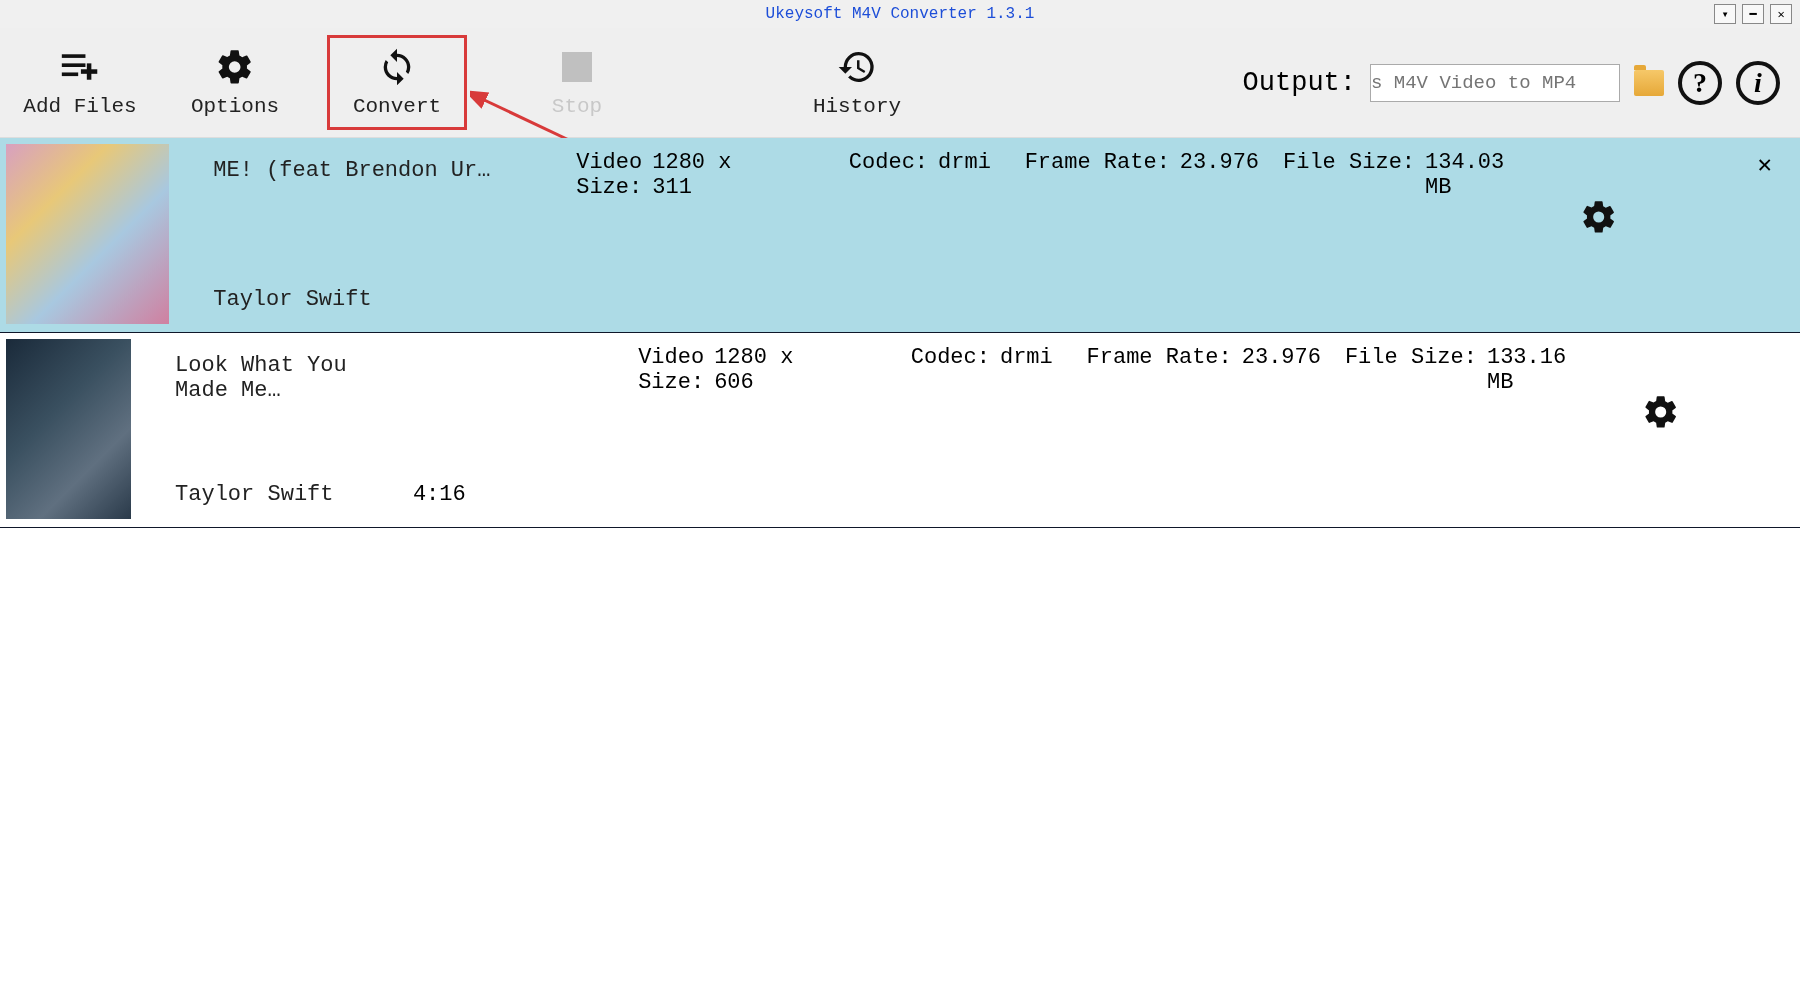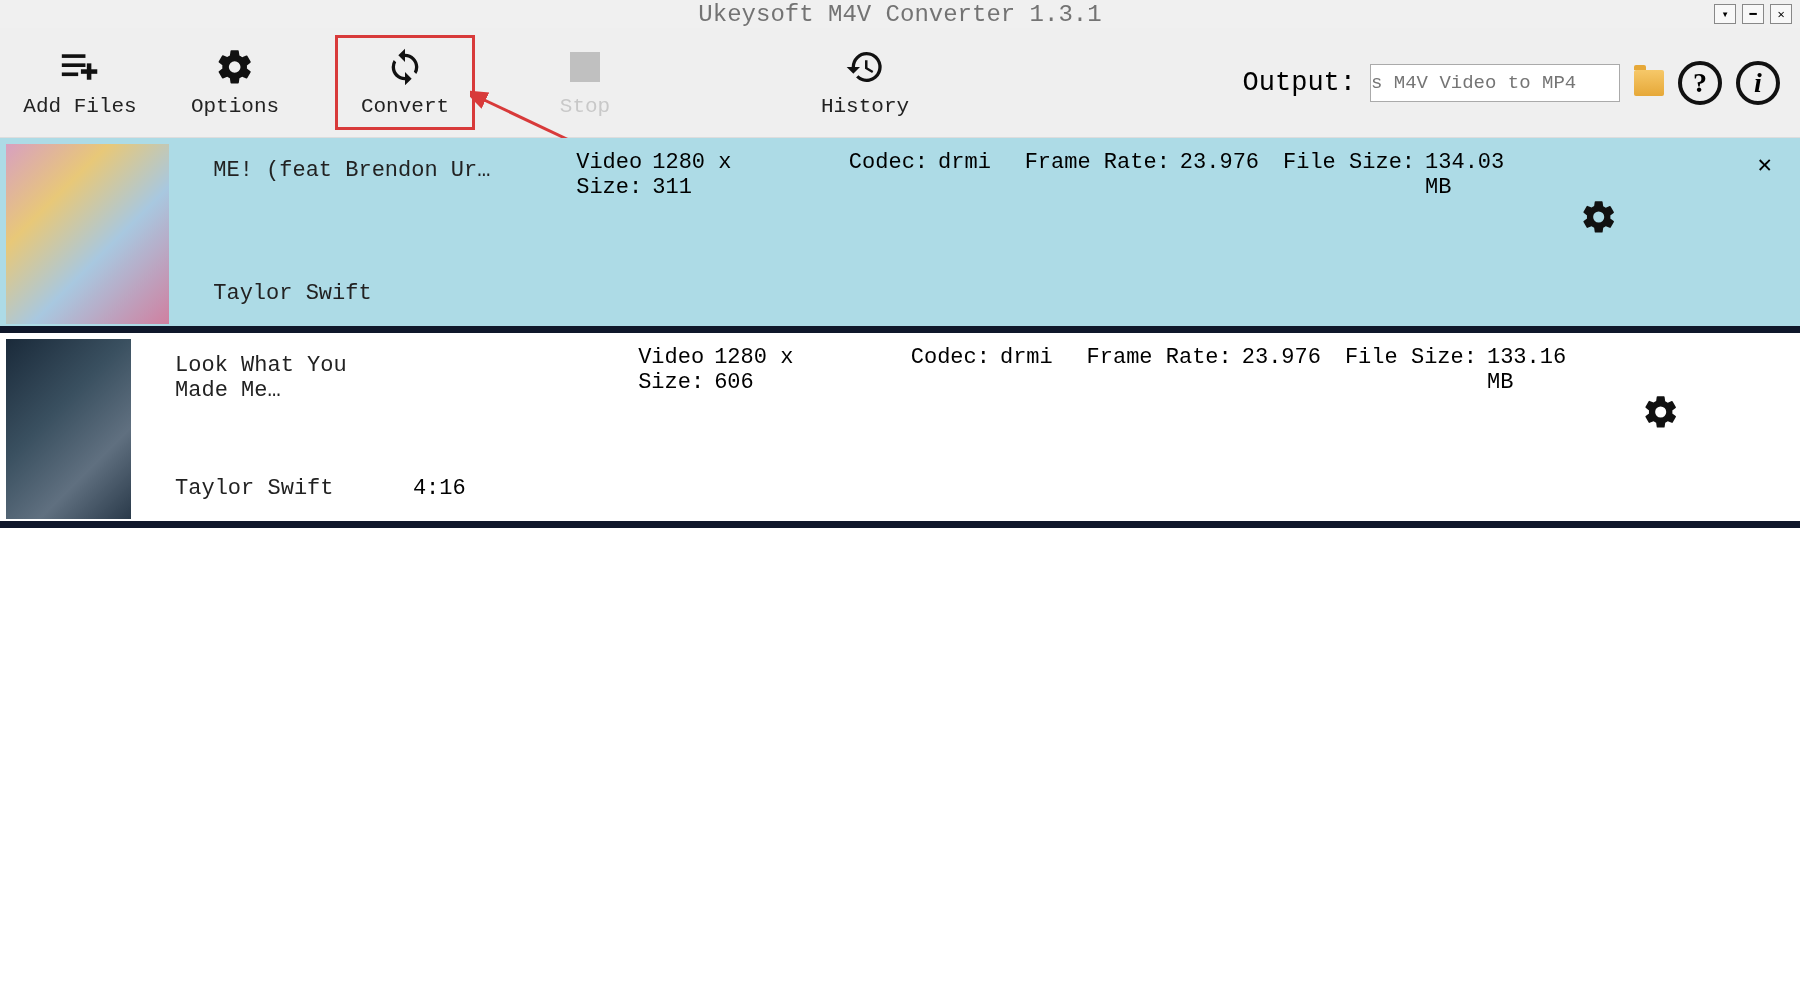--- a/index.html
+++ b/index.html
@@ -21,22 +21,22 @@
   height: 28px;
   background: #f0f0f0;
   display: flex;
   align-items: center;
   position: relative;
 }
 .title-text {
   position: absolute;
   left: 50%;
   transform: translateX(-50%);
-  font-size: 24px;
-  color: #737373;
+  font-size: 16px;
+  color: #1d4ed8;
 }
 .window-controls {
   position: absolute;
   right: 8px;
   display: flex;
   gap: 6px;
 }
 .win-btn {
   width: 22px;
   height: 20px;
@@ -147,21 +147,21 @@
   pointer-events: none;
 }
 .file-list {
   flex: 1;
   overflow-y: auto;
 }
 .file-row {
   display: flex;
   align-items: stretch;
   height: 195px;
-  border-bottom: 7px solid #0f172a;
+  border-bottom: 1px solid #0f172a;
   position: relative;
   gap: 8px;
 }
 .file-row.selected { background: #addbe6; }
 .thumb {
   width: 185px;
   height: 180px;
   margin: 6px;
   background: #333;
   display: flex;
@@ -250,21 +250,21 @@
 
     <div class="tool-btn" style="margin-left:35px;">
       <span class="icon-slot">
         <svg width="42" height="42" viewBox="0 0 24 24" fill="#111">
           <path d="M19.14,12.94a7.07,7.07,0,0,0,.05-.94,7.07,7.07,0,0,0-.05-.94l2.11-1.65a.5.5,0,0,0,.12-.64l-2-3.46a.5.5,0,0,0-.61-.22l-2.49,1a7,7,0,0,0-1.62-.94l-.38-2.65A.5.5,0,0,0,13.8,2H9.8a.5.5,0,0,0-.49.42L8.93,5.07a7,7,0,0,0-1.62.94l-2.49-1a.5.5,0,0,0-.61.22l-2,3.46a.5.5,0,0,0,.12.64L4.44,11a7.07,7.07,0,0,0-.05.94,7.07,7.07,0,0,0,.05.94L2.33,14.53a.5.5,0,0,0-.12.64l2,3.46a.5.5,0,0,0,.61.22l2.49-1a7,7,0,0,0,1.62.94l.38,2.65a.5.5,0,0,0,.49.42h4a.5.5,0,0,0,.49-.42l.38-2.65a7,7,0,0,0,1.62-.94l2.49,1a.5.5,0,0,0,.61-.22l2-3.46a.5.5,0,0,0-.12-.64ZM11.8,15.5A3.5,3.5,0,1,1,15.3,12,3.5,3.5,0,0,1,11.8,15.5Z"></path>
         </svg>
       </span>
       <span class="tool-label">Options</span>
     </div>
 
-    <div class="tool-btn highlighted" style="margin-left:40px;">
+    <div class="tool-btn highlighted" style="margin-left:32px;">
       <span class="icon-slot">
         <svg width="42" height="42" viewBox="0 0 24 24" fill="#111">
           <path d="M12 4V1L8 5l4 4V6c3.31 0 6 2.69 6 6 0 1.01-.25 1.97-.7 2.8l1.46 1.46A7.93 7.93 0 0020 12c0-4.42-3.58-8-8-8zm0 14c-3.31 0-6-2.69-6-6 0-1.01.25-1.97.7-2.8L5.24 7.74A7.93 7.93 0 004 12c0 4.42 3.58 8 8 8v3l4-4-4-4v3z"></path>
         </svg>
       </span>
       <span class="tool-label">Convert</span>
     </div>
 
     <div class="tool-btn disabled" style="margin-left:50px;">
       <span class="icon-slot">

